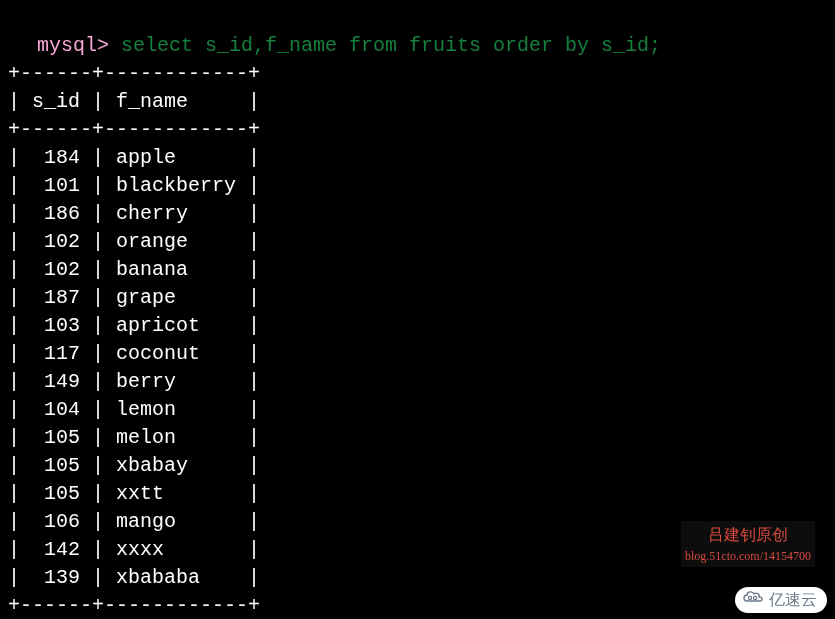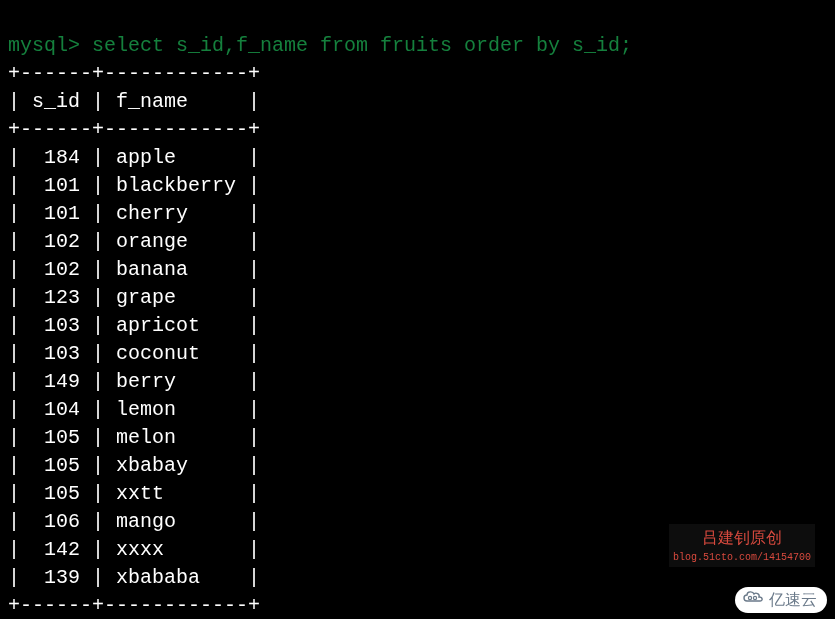--- a/index.html
+++ b/index.html
@@ -16,21 +16,22 @@
       padding: 4px 8px;
       width: 835px;
       height: 619px;
       position: relative;
       overflow: hidden;
     }
     .terminal {
       white-space: pre;
     }
     .prompt {
-      color: #15803d;
+      color: #f9a8d4;
+      margin-left: 29px;
     }
     .query {
       color: #15803d;
     }
     .border-line {
       color: #ffffff;
     }
     .header-row {
       color: #ffffff;
     }
@@ -43,22 +44,22 @@
       bottom: 52px;
       text-align: center;
       font-family: "SimSun", "宋体", serif;
       color: #d94a3e;
       font-size: 16px;
       line-height: 1.5;
       background: rgba(255,255,255,0.05);
       padding: 2px 4px;
     }
     .watermark-red .line2 {
-      font-family: Liberation Mono, monospace;
-      font-size: 10px;
+      font-family: Liberation Serif, serif;
+      font-size: 12px;
     }
     .watermark-logo {
       position: absolute;
       right: 8px;
       bottom: 6px;
       display: flex;
       align-items: center;
       gap: 4px;
       background: #ffffff;
       border-radius: 14px;
@@ -75,26 +76,26 @@
 </head>
 <body>
 
 <div class="terminal">
 <span class="prompt">mysql&gt;</span> <span class="query">select s_id,f_name from fruits order by s_id;</span>
 <span class="border-line">+------+------------+</span>
 <span class="header-row">| <span>s_id</span> | <span>f_name</span>     |</span>
 <span class="border-line">+------+------------+</span>
 <div id="rows"><span class="data-row">|  184 | apple      |</span>
 <span class="data-row">|  101 | blackberry |</span>
-<span class="data-row">|  101 | cherry     |</span>
+<span class="data-row">|  186 | cherry     |</span>
 <span class="data-row">|  102 | orange     |</span>
 <span class="data-row">|  102 | banana     |</span>
-<span class="data-row">|  123 | grape      |</span>
+<span class="data-row">|  187 | grape      |</span>
 <span class="data-row">|  103 | apricot    |</span>
-<span class="data-row">|  103 | coconut    |</span>
+<span class="data-row">|  117 | coconut    |</span>
 <span class="data-row">|  149 | berry      |</span>
 <span class="data-row">|  104 | lemon      |</span>
 <span class="data-row">|  105 | melon      |</span>
 <span class="data-row">|  105 | xbabay     |</span>
 <span class="data-row">|  105 | xxtt       |</span>
 <span class="data-row">|  106 | mango      |</span>
 <span class="data-row">|  142 | xxxx       |</span>
 <span class="data-row">|  139 | xbababa    |</span>
 </div><span class="border-line">+------+------------+</span>
 

